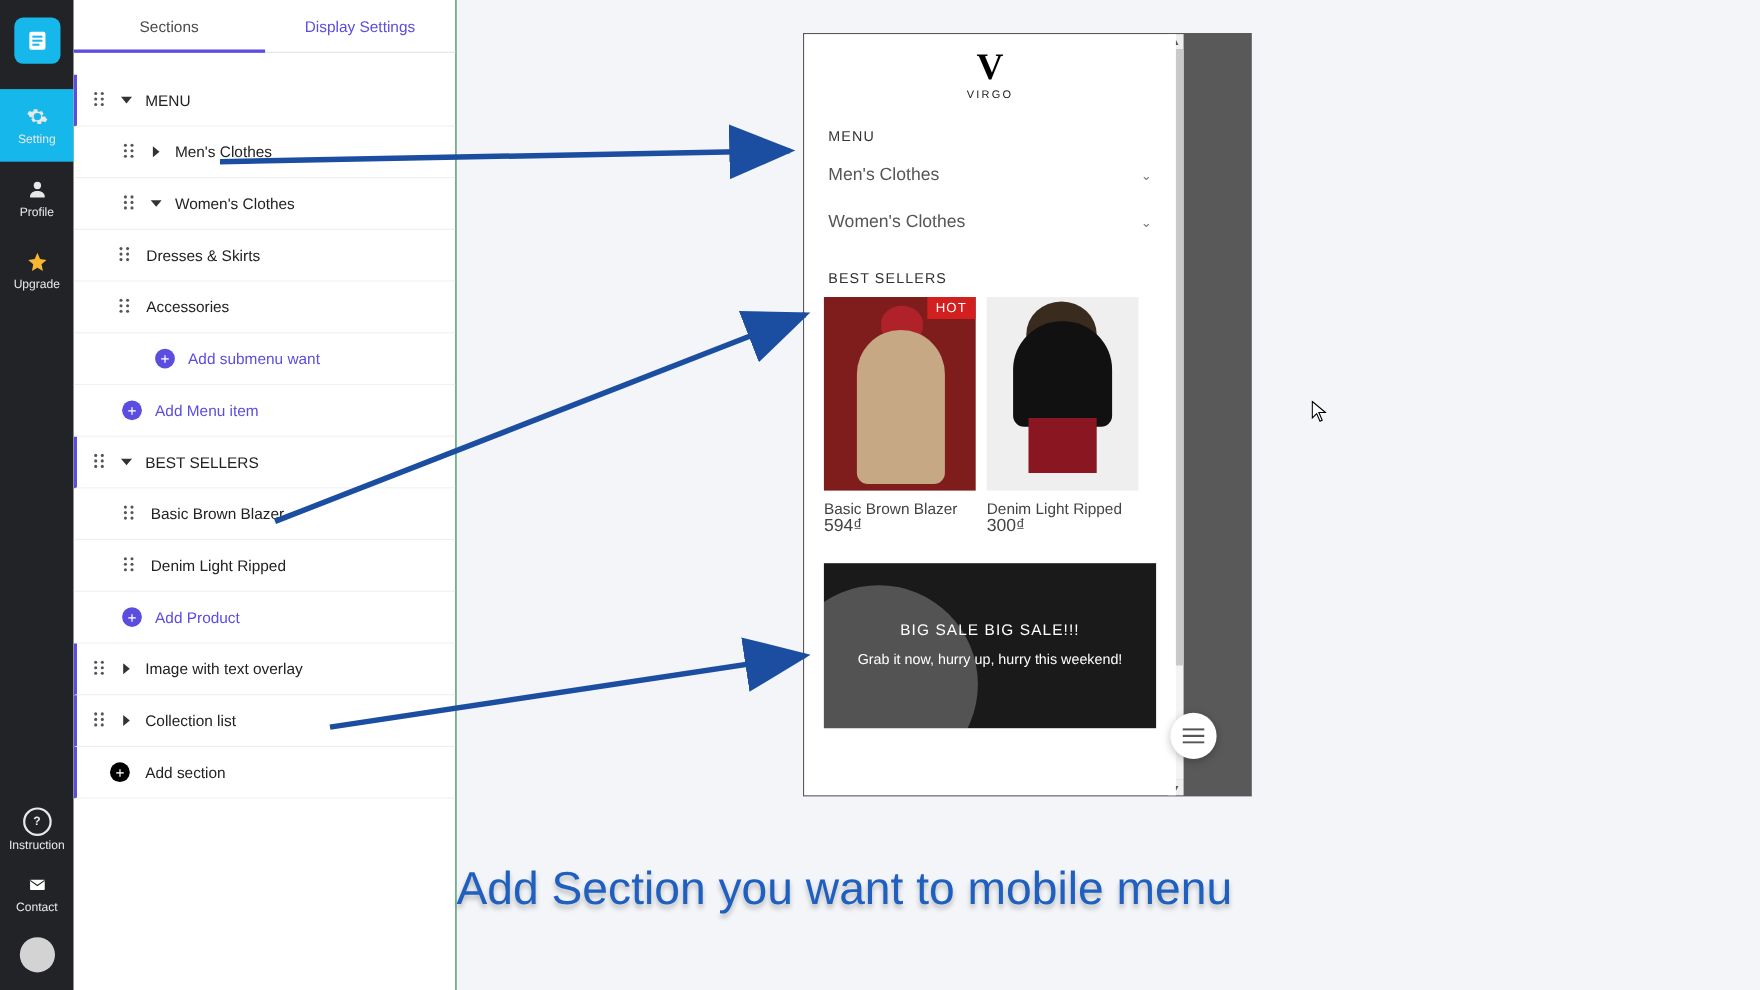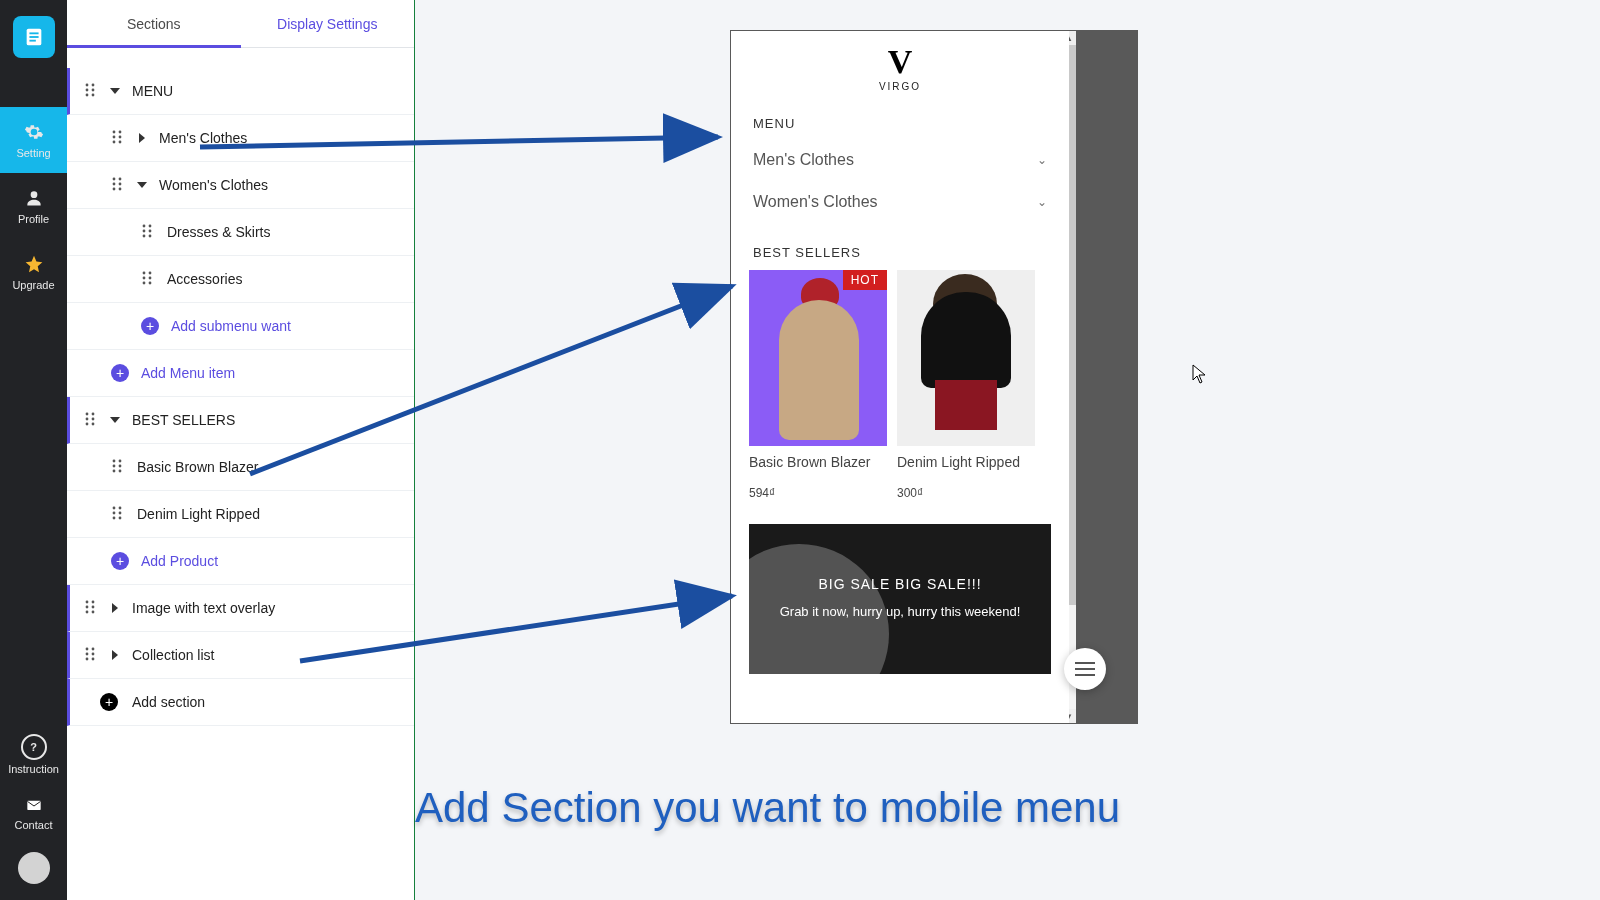--- a/index.html
+++ b/index.html
@@ -2,21 +2,21 @@
 <html><head>
 <meta charset="utf-8">
 <style>
   * { box-sizing: border-box; margin: 0; padding: 0; }
   body { font-family: -apple-system, Segoe UI, Helvetica, Arial, sans-serif; width:1600px; height:900px; background:#f3f5f8; overflow:hidden; position:relative; }
 
   
   .rail { position:absolute; left:0; top:0; width:67px; height:900px; background:#222326; display:flex; flex-direction:column; align-items:center; }
   .rail .app-logo { width:42px; height:42px; margin-top:16px; border-radius:8px; background:#16b7ea; display:flex; align-items:center; justify-content:center; }
   .rail .app-logo svg { width:22px; height:22px; fill:white; }
-  .rail .nav { margin-top:49px; width:100%; }
+  .rail .nav { margin-top:23px; width:100%; }
   .rail .nav-item { width:100%; height:66px; display:flex; flex-direction:column; align-items:center; justify-content:center; color:#e8e8e8; font-size:11px; gap:4px; cursor:pointer; }
   .rail .nav-item.active { background:#16b7ea; }
   .rail .nav-item .ico { width:22px; height:22px; display:flex; align-items:center; justify-content:center; }
   .rail .nav-item .ico svg { width:20px; height:20px; fill:currentColor; }
   .rail .nav-item.upgrade .ico svg { fill:#f7b731; }
   .rail .spacer { flex:1; }
   .rail .bottom-item { width:100%; height:60px; display:flex; flex-direction:column; align-items:center; justify-content:center; color:#e8e8e8; font-size:11px; gap:3px; cursor:pointer;}
   .rail .avatar { width:32px; height:32px; border-radius:50%; background:#d3d3d3; margin:8px auto 16px; }
 
   
@@ -31,21 +31,21 @@
   .row { display:flex; align-items:center; height:47px; border-bottom:1px solid #edf0f3; font-size:14px; color:#222; cursor:pointer; }
   .row .drag { width:16px; margin:0 10px 0 14px; color:#555; }
   .row .drag svg { width:12px; height:14px; fill:#555; }
   .row .caret { width:14px; margin-right:8px; display:flex; align-items:center; }
   .row .caret svg { width:10px; height:10px; fill:#333; }
   .row .label { flex:1; }
   .row.sel { border-left:3px solid #5b4de0; }
 
   .row.d0 { padding-left:0; }
   .row.d1 { padding-left:30px; }
-  .row.d2 { padding-left:60px; }
+  .row.d2 { padding-left:26px; }
 
   .row.add { color:#5b4de0; }
   .row.add .plus { width:18px; height:18px; border-radius:50%; background:#5b4de0; color:#fff; display:flex; align-items:center; justify-content:center; font-size:14px; margin-right:12px; margin-left: -4px;}
   .row.add.d1 { padding-left:48px; }
   .row.add.d2 { padding-left:78px; }
 
   .row.addsection { font-weight:500; }
   .row.addsection .plusblack { width:18px; height:18px; border-radius:50%; background:#000; color:#fff; display:flex; align-items:center; justify-content:center; font-size:14px; margin:0 14px 0 30px;}
 
   
@@ -63,21 +63,21 @@
   .screen .menu-title { font-size:13px; letter-spacing:1px; color:#333; padding:18px 22px 8px; }
   .screen .menu-item { display:flex; align-items:center; justify-content:space-between; padding:12px 22px; font-size:16px; color:#555; font-family: "Helvetica Neue", sans-serif; }
   .screen .menu-item .chev { font-size:12px; color:#777; }
 
   .screen .bs-title { font-size:13px; letter-spacing:1px; color:#333; padding:22px 22px 10px; }
   .screen .products { display:flex; gap:10px; padding:0 18px; }
   .screen .prod { width:138px; }
   .screen .prod .img { width:138px; height:176px; background:#e7dccf; position:relative; overflow:hidden;}
   .screen .prod .img .hot { position:absolute; top:0; right:0; background:#d21f1f; color:#fff; font-size:12px; padding:3px 8px; letter-spacing:1px;}
   .screen .prod .name { font-size:14px; color:#444; margin-top:8px; }
-  .screen .prod .price { font-size:12px; color:#444; margin-top:16px; }
+  .screen .prod .price { font-size:16px; color:#444; margin-top:0; }
 
   .screen .banner { margin:24px 18px 0; height:150px; background:#1a1a1a; color:#fff; display:flex; flex-direction:column; align-items:center; justify-content:center; text-align:center; padding:0 18px; position:relative; overflow:hidden;}
   .screen .banner .t1 { font-size:14px; letter-spacing:1px; margin-bottom:10px; }
   .screen .banner .t2 { font-size:13px; line-height:1.6; }
   .screen .banner::before{content:"";position:absolute;left:-40px;bottom:-50px;width:180px;height:180px;border-radius:50%;background:rgba(255,255,255,.25);}
 
   
   .fab { position:absolute; left:1064px; top:648px; width:42px; height:42px; border-radius:50%; background:#fff; box-shadow:0 2px 8px rgba(0,0,0,.25); display:flex; align-items:center; justify-content:center; }
   .fab svg { width:20px; height:14px; }
 
@@ -352,21 +352,21 @@
       <span>Men's Clothes</span>
       <span class="chev">⌄</span>
     </div>
     <div class="menu-item">
       <span>Women's Clothes</span>
       <span class="chev">⌄</span>
     </div>
     <div class="bs-title">BEST SELLERS</div>
     <div class="products">
       <div class="prod">
-        <div class="img" style="background:#8b5cf6;">
+        <div class="img" style="background:#7f1d1d;">
           <div class="p1hat"></div>
             <div class="p1body"></div>
           <div class="hot">HOT</div>
         </div>
         <div class="name">Basic Brown Blazer</div>
         <div class="price">594₫</div>
       </div>
       <div class="prod">
         <div class="img" style="background:#efefef;">
           <div class="p2hair"></div>

